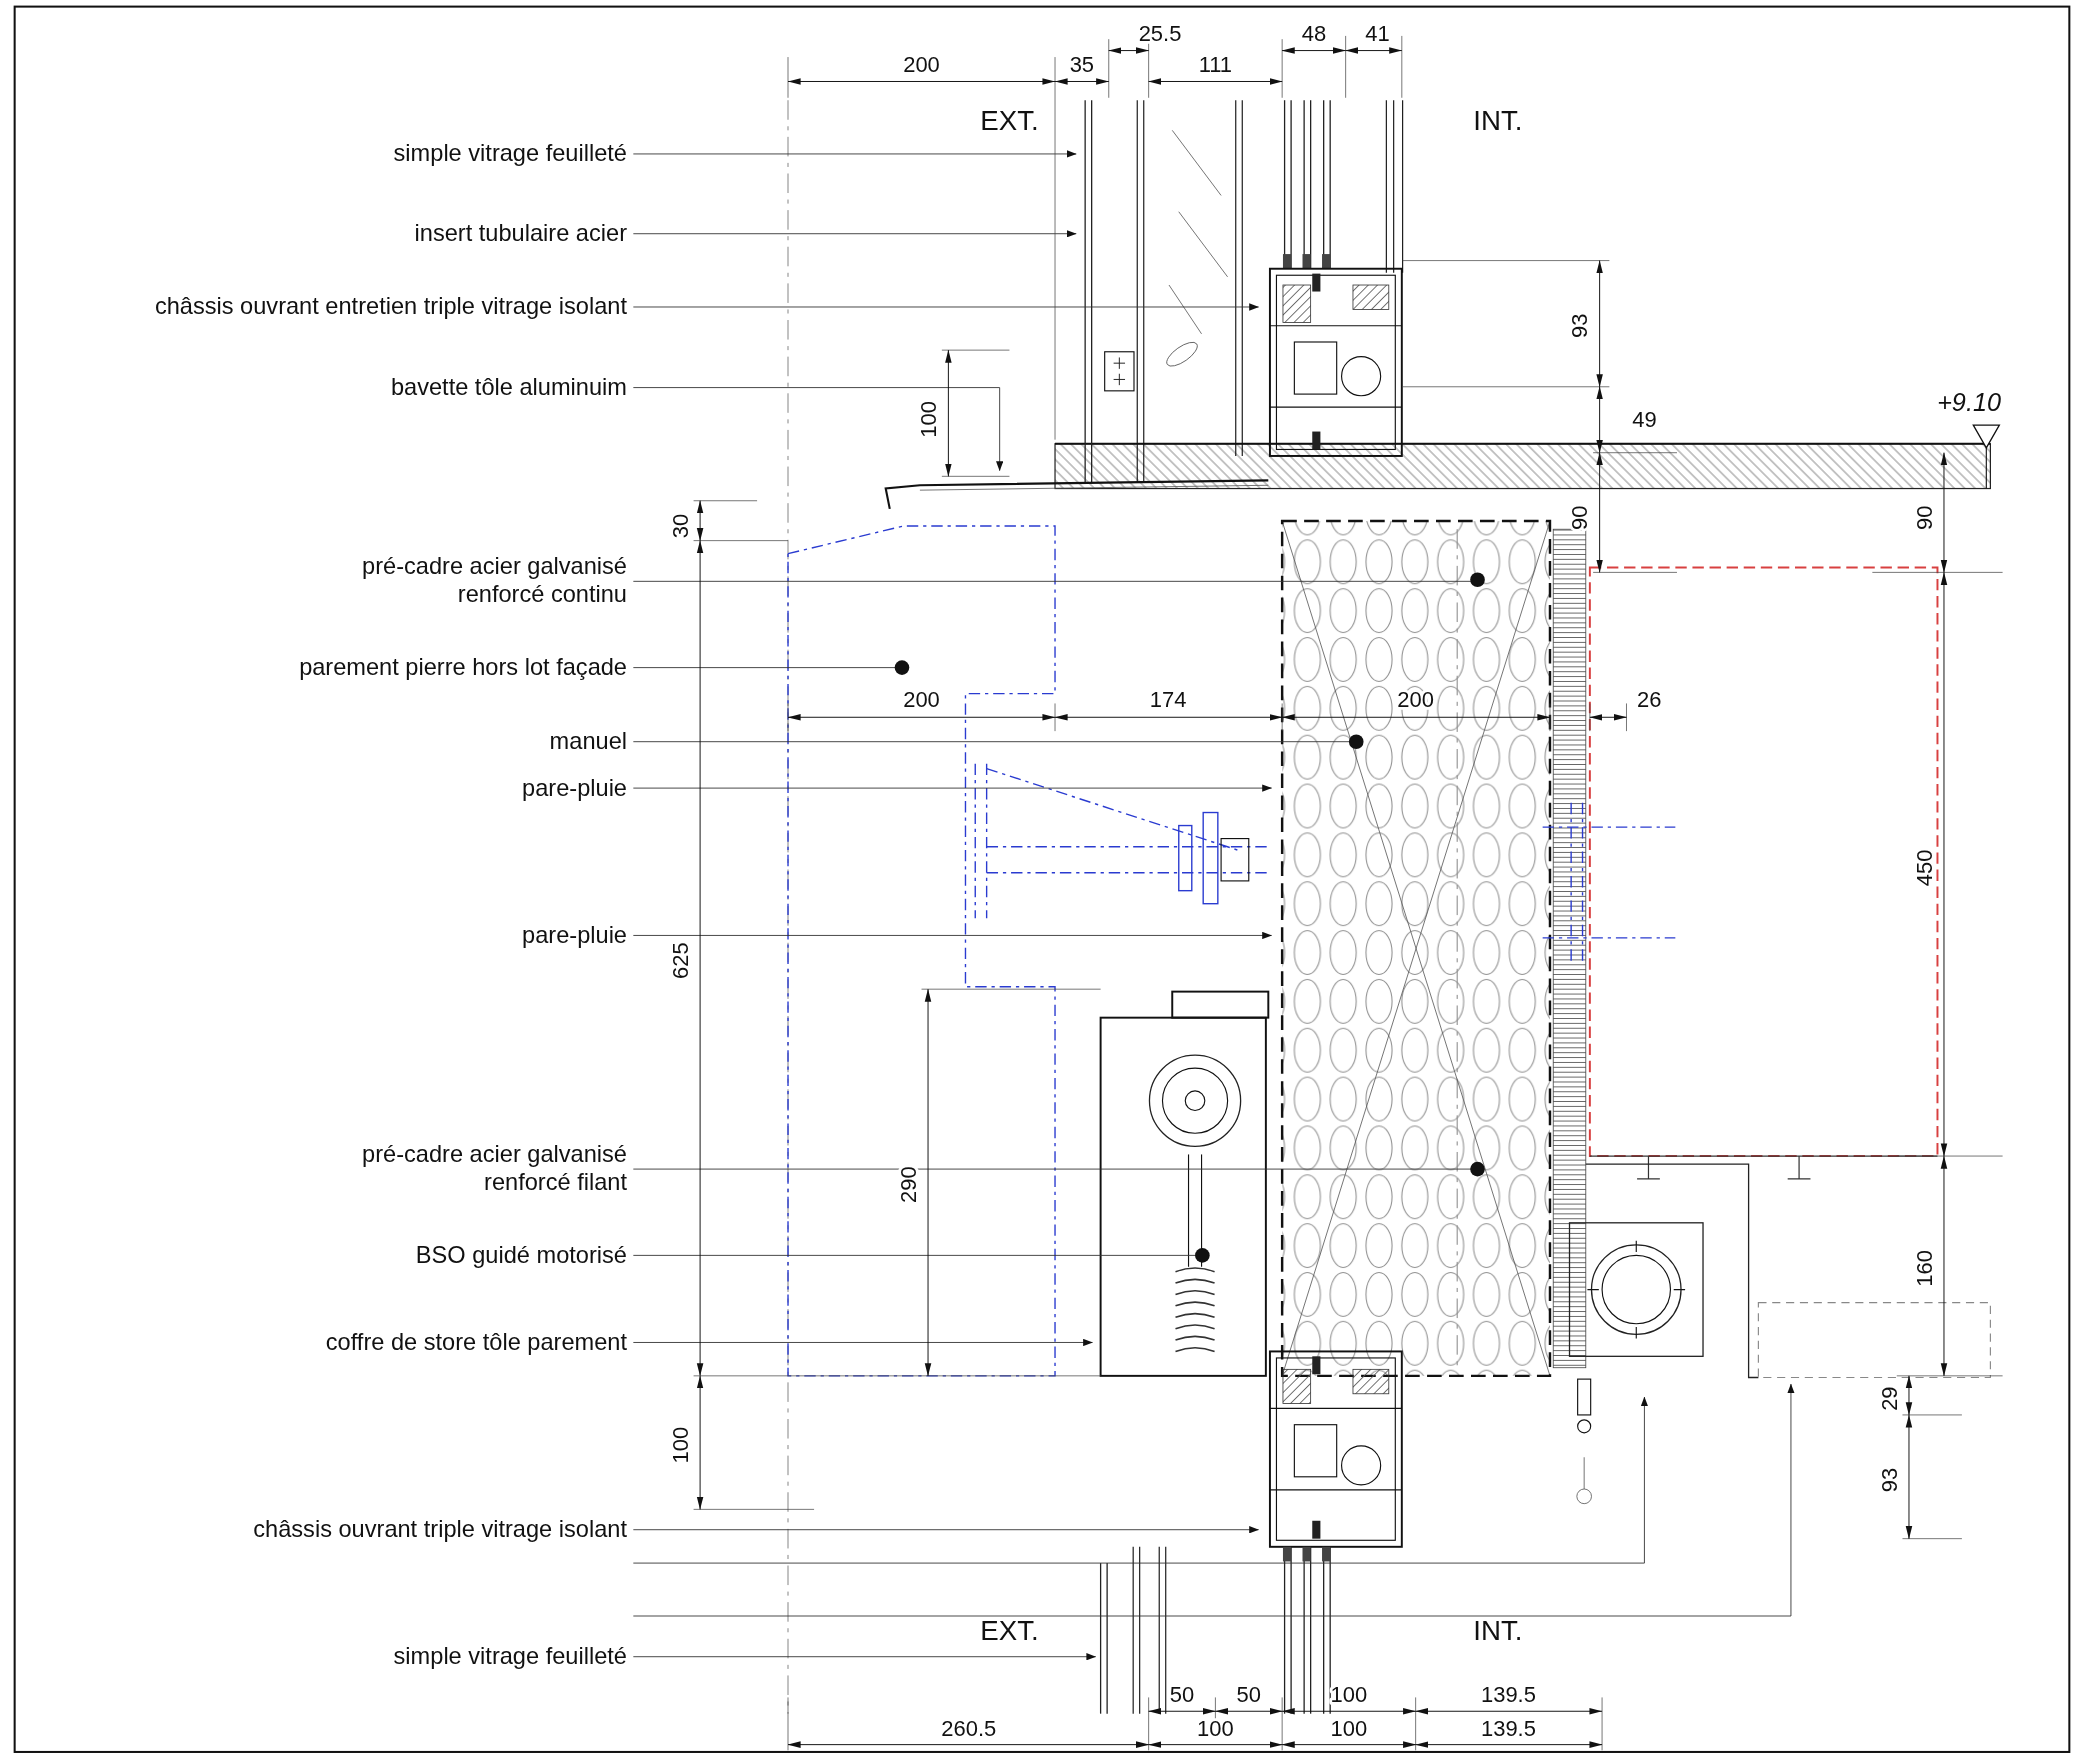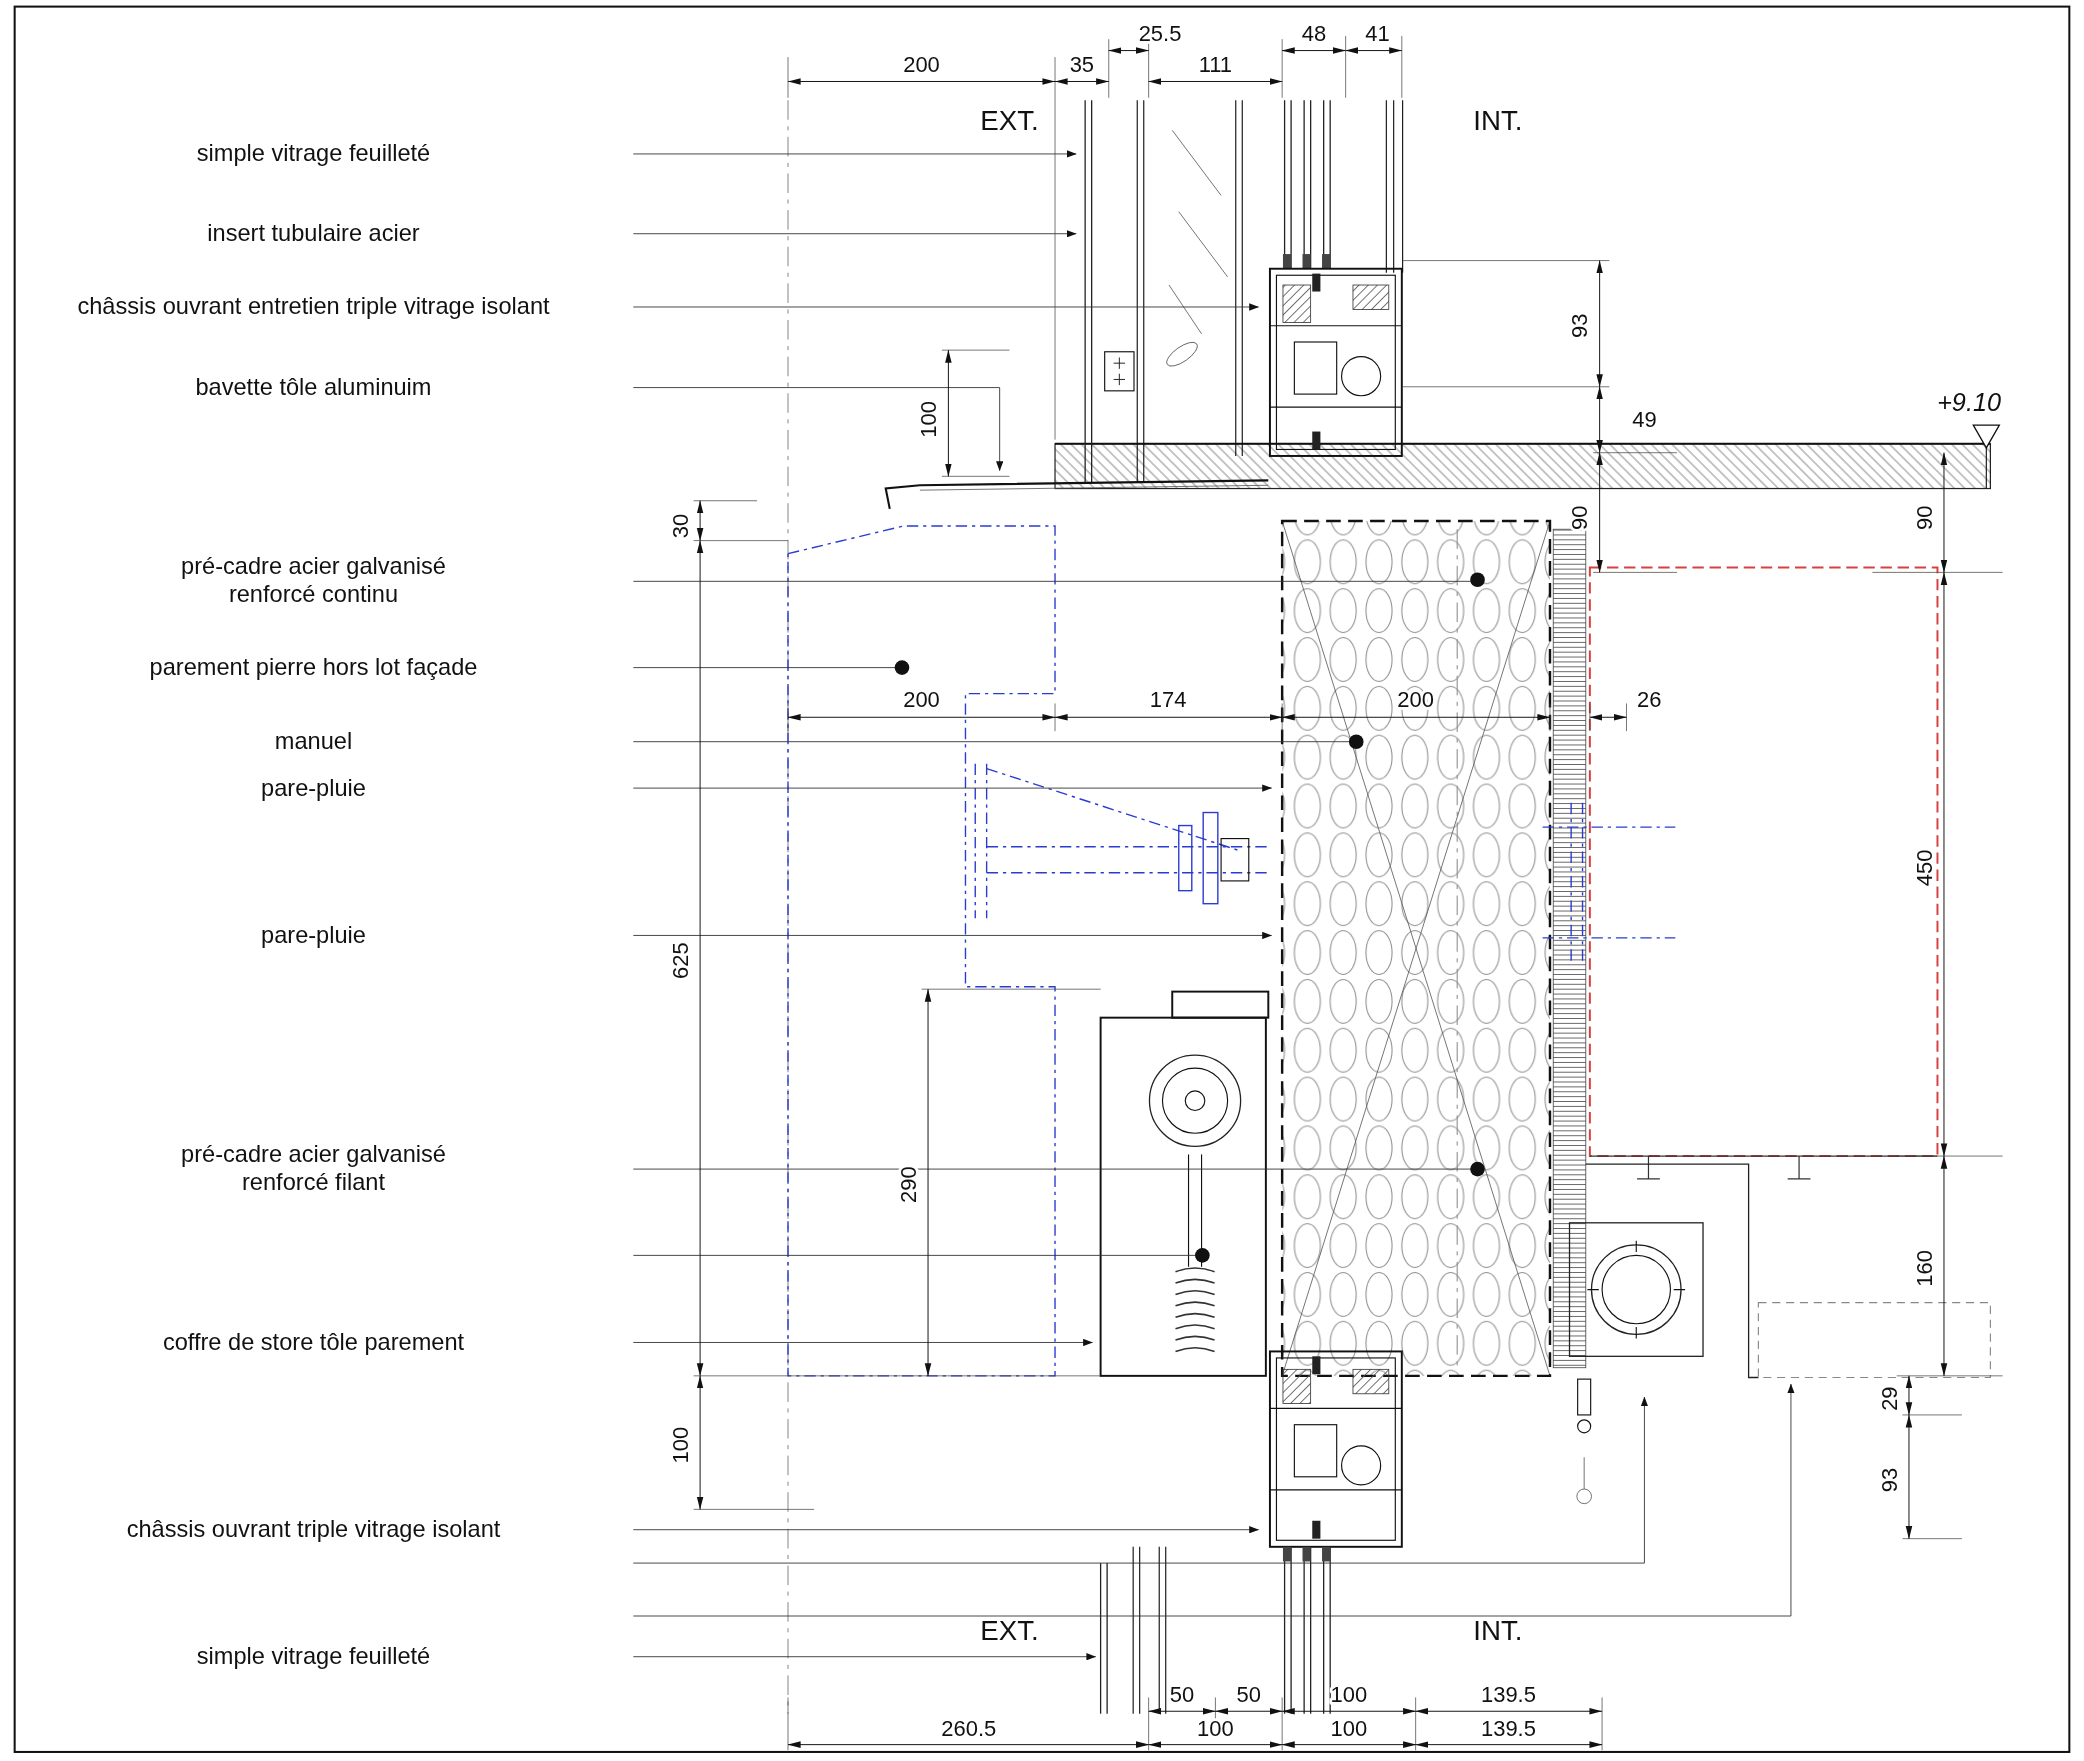--- a/index.html
+++ b/index.html
@@ -1,19 +1,19 @@
 <!DOCTYPE html>
 <html style="font-size:13px"><head>
 <meta charset="utf-8">
 <style>
   html,body{margin:0;padding:0;background:#fff;}
   .canvas{position:relative;width:2084px;height:1761px;background:#fff;
           font-family:"Liberation Sans",sans-serif;color:#111;overflow:hidden;}
   svg{position:absolute;left:0;top:0;}
-  .callout{position:absolute;left:0;width:627px;text-align:center;
+  .callout{position:absolute;left:0;width:627px;text-align:right;
            font-size:23.6px;line-height:28px;white-space:pre-line;}
   
   .s1{stroke:#111;fill:none;stroke-width:1.4px;}
   .s15{stroke:#222;fill:none;stroke-width:1.6px;}
   .s2{stroke:#111;fill:none;stroke-width:2.4px;}
   .sT{stroke:#555;fill:none;stroke-width:1px;}
   .axis{stroke:#777;stroke-width:1.1px;stroke-dasharray:24 8 5 8;fill:none;}
   .memb{stroke:#111;fill:none;stroke-width:3px;stroke-dasharray:18 9;}
   .blue{stroke:#2a3bd0;fill:none;stroke-width:1.7px;}
   .blued{stroke-dasharray:14 6 4 6;}
@@ -347,18 +347,19 @@
 <div class="callout" style="top:292px">châssis ouvrant entretien triple vitrage isolant</div>
 <div class="callout" style="top:373px">bavette tôle aluminuim</div>
 <div class="callout" style="top:552px">pré-cadre acier galvanisé
 renforcé continu</div>
 <div class="callout" style="top:653px">parement pierre hors lot façade</div>
 <div class="callout" style="top:727px">manuel</div>
 <div class="callout" style="top:774px">pare-pluie</div>
 <div class="callout" style="top:921px">pare-pluie</div>
 <div class="callout" style="top:1140px">pré-cadre acier galvanisé
 renforcé filant</div>
+<div class="callout" style="top:1241px">BSO guidé motorisé</div>
 <div class="callout" style="top:1328px">coffre de store tôle parement</div>
 <div class="callout" style="top:1515px">châssis ouvrant triple vitrage isolant</div>
 <div class="callout" style="top:1642px">simple vitrage feuilleté</div>
 
 </div>
 
 
 </body></html>

